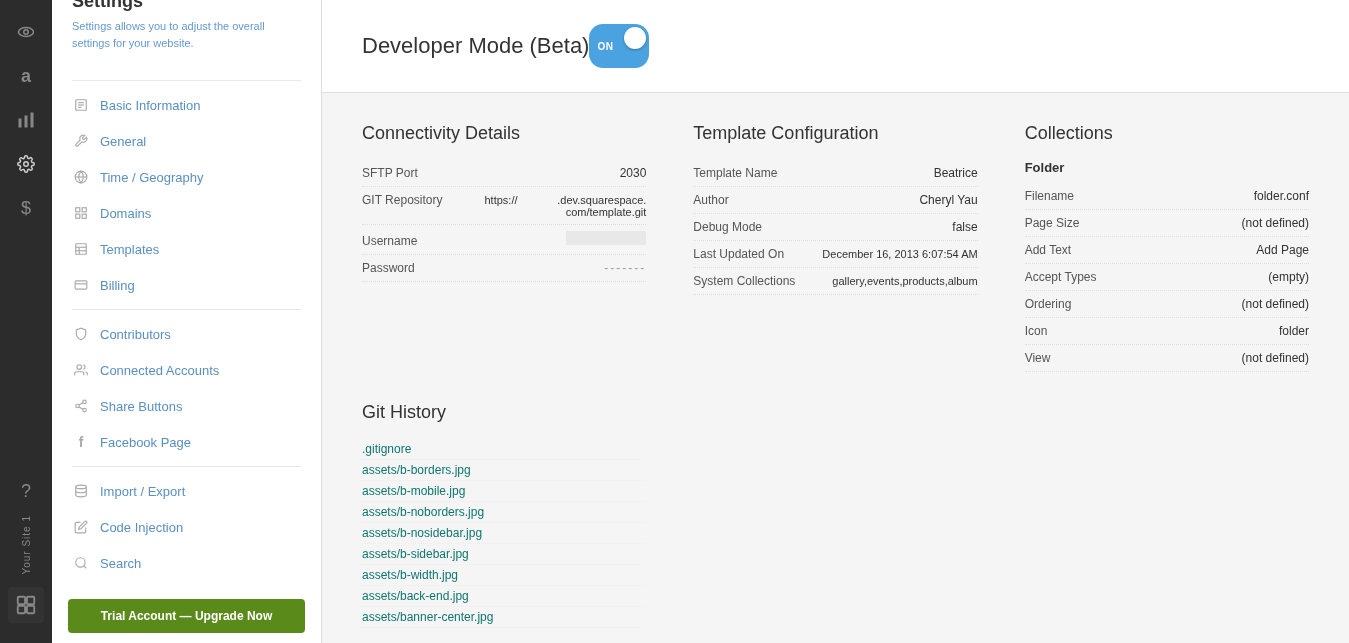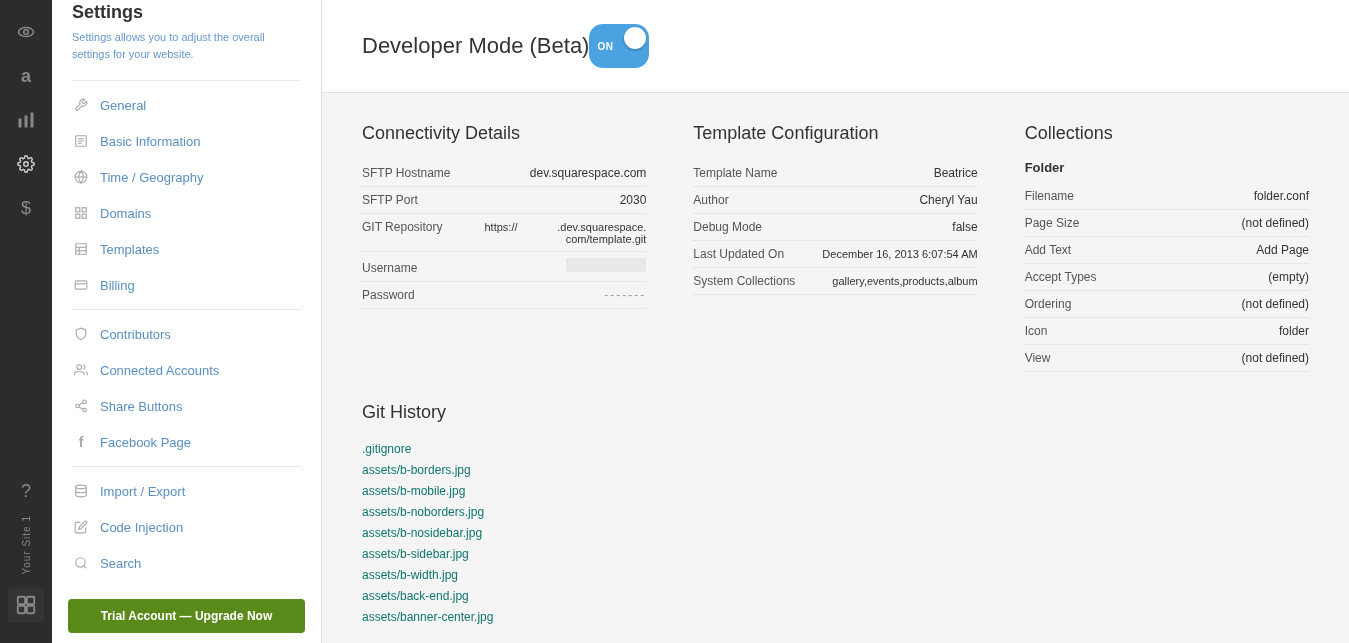--- a/index.html
+++ b/index.html
@@ -66,21 +66,21 @@
     .sidebar-title {
       font-size: 18px;
       font-weight: 600;
       color: #333;
       margin-bottom: 6px;
     }
     .sidebar-subtitle {
       font-size: 11px;
       color: #6699cc;
       line-height: 1.5;
-      margin-bottom: 6px;
+      margin-bottom: 17px;
     }
     .sidebar-divider {
       border: none;
       border-top: 1px solid #e8e8e8;
       margin: 6px 20px;
     }
     .sidebar-nav-item {
       display: flex;
       align-items: center;
       padding: 9px 20px;
@@ -263,35 +263,35 @@
 <div class="sidebar">
   <div class="sidebar-header">
     <div class="sidebar-title">Settings</div>
     <div class="sidebar-subtitle">Settings allows you to adjust the overall settings for your website.</div>
   </div>
   <hr class="sidebar-divider">
 
   <div class="sidebar-nav-item">
     <span class="nav-icon">
       <svg width="14" height="14" viewBox="0 0 24 24" fill="none" stroke="currentColor" stroke-width="2">
-          <path d="M14.7 6.3a1 1 0 0 0 0 1.4l1.6 1.6a1 1 0 0 0 1.4 0l3.77-3.77a6 6 0 0 1-7.94 7.94l-6.91 6.91a2.12 2.12 0 0 1-3-3l6.91-6.91a6 6 0 0 1 7.94-7.94l-3.76 3.76z"></path>
-        </svg>
-    </span>
-    <span>General</span>
-  </div>
-  <div class="sidebar-nav-item">
-    <span class="nav-icon">
-      <svg width="14" height="14" viewBox="0 0 24 24" fill="none" stroke="currentColor" stroke-width="2">
           <rect x="3" y="3" width="18" height="18" rx="1"></rect>
           <line x1="7" y1="8" x2="17" y2="8"></line>
           <line x1="7" y1="12" x2="17" y2="12"></line>
           <line x1="7" y1="16" x2="13" y2="16"></line>
         </svg>
     </span>
     <span>Basic Information</span>
+  </div>
+  <div class="sidebar-nav-item">
+    <span class="nav-icon">
+      <svg width="14" height="14" viewBox="0 0 24 24" fill="none" stroke="currentColor" stroke-width="2">
+          <path d="M14.7 6.3a1 1 0 0 0 0 1.4l1.6 1.6a1 1 0 0 0 1.4 0l3.77-3.77a6 6 0 0 1-7.94 7.94l-6.91 6.91a2.12 2.12 0 0 1-3-3l6.91-6.91a6 6 0 0 1 7.94-7.94l-3.76 3.76z"></path>
+        </svg>
+    </span>
+    <span>General</span>
   </div>
   <div class="sidebar-nav-item">
     <span class="nav-icon">
       <svg width="14" height="14" viewBox="0 0 24 24" fill="none" stroke="currentColor" stroke-width="2">
           <circle cx="12" cy="12" r="10"></circle>
           <line x1="2" y1="12" x2="22" y2="12"></line>
           <path d="M12 2a15.3 15.3 0 0 1 4 10 15.3 15.3 0 0 1-4 10 15.3 15.3 0 0 1-4-10 15.3 15.3 0 0 1 4-10z"></path>
         </svg>
     </span>
     <span>Time / Geography</span>
@@ -411,24 +411,20 @@
         <span class="toggle-label">ON</span>
         <div class="toggle-knob"></div>
       </div>
     </div>
   </div>
 
   <div class="content-area">
 
     <div>
       <div class="section-title">Connectivity Details</div>
-      <div class="detail-row">
-        <span class="detail-label">SFTP Hostname</span>
-        <span class="detail-value">dev.squarespace.com</span>
-      </div>
       <div class="detail-row">
         <span class="detail-label">SFTP Port</span>
         <span class="detail-value">2030</span>
       </div>
       <div class="detail-row">
         <span class="detail-label">GIT Repository</span>
         <span class="detail-value" style="font-size:11px;">https://&nbsp;&nbsp;&nbsp;&nbsp;&nbsp;&nbsp;&nbsp;&nbsp;&nbsp;&nbsp;&nbsp;&nbsp;&nbsp;.dev.squarespace.com/template.git</span>
       </div>
       <div class="detail-row">
         <span class="detail-label">Username</span>

